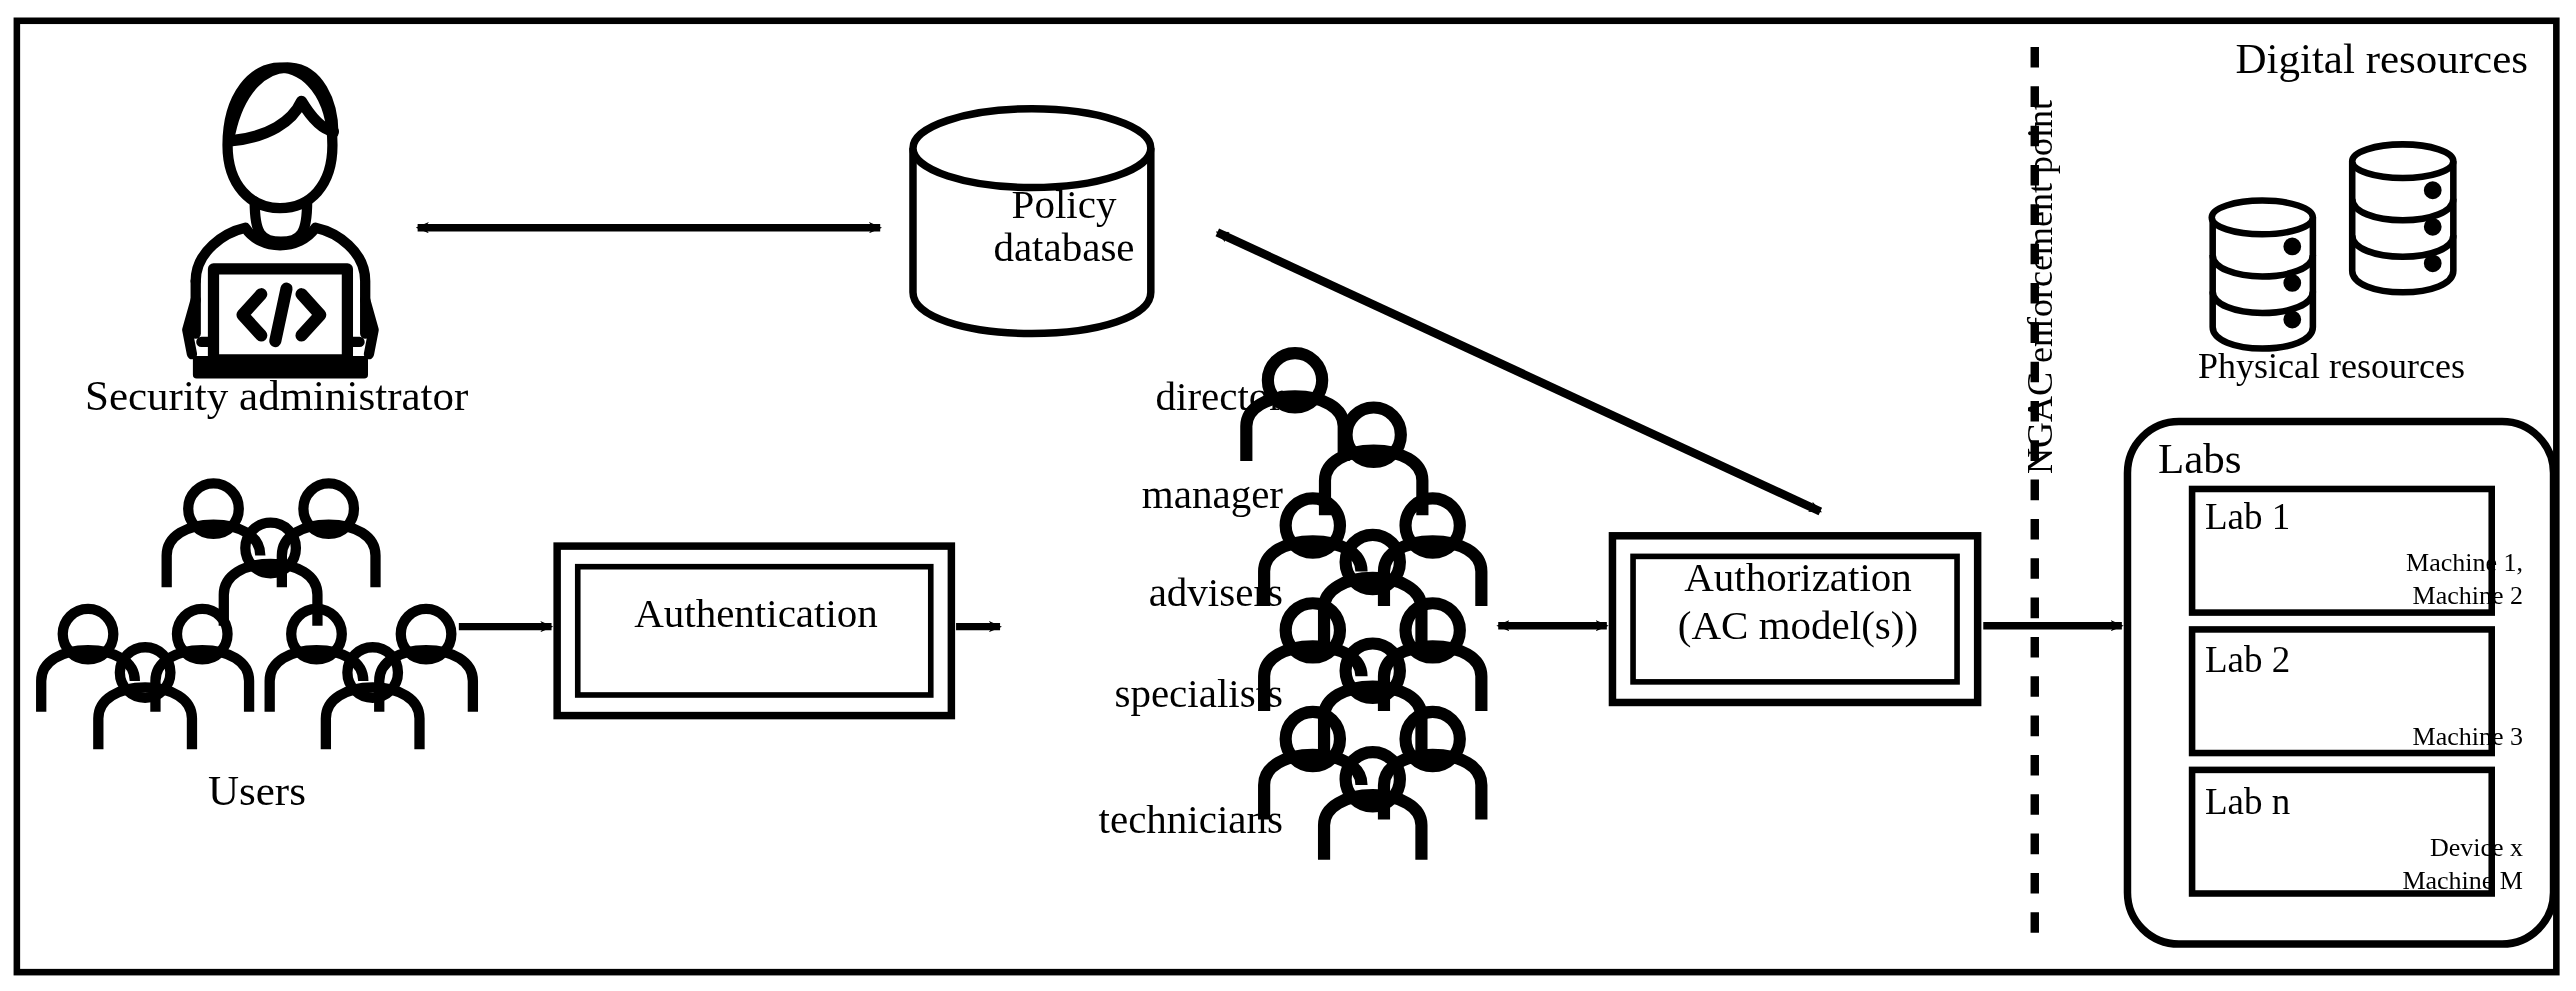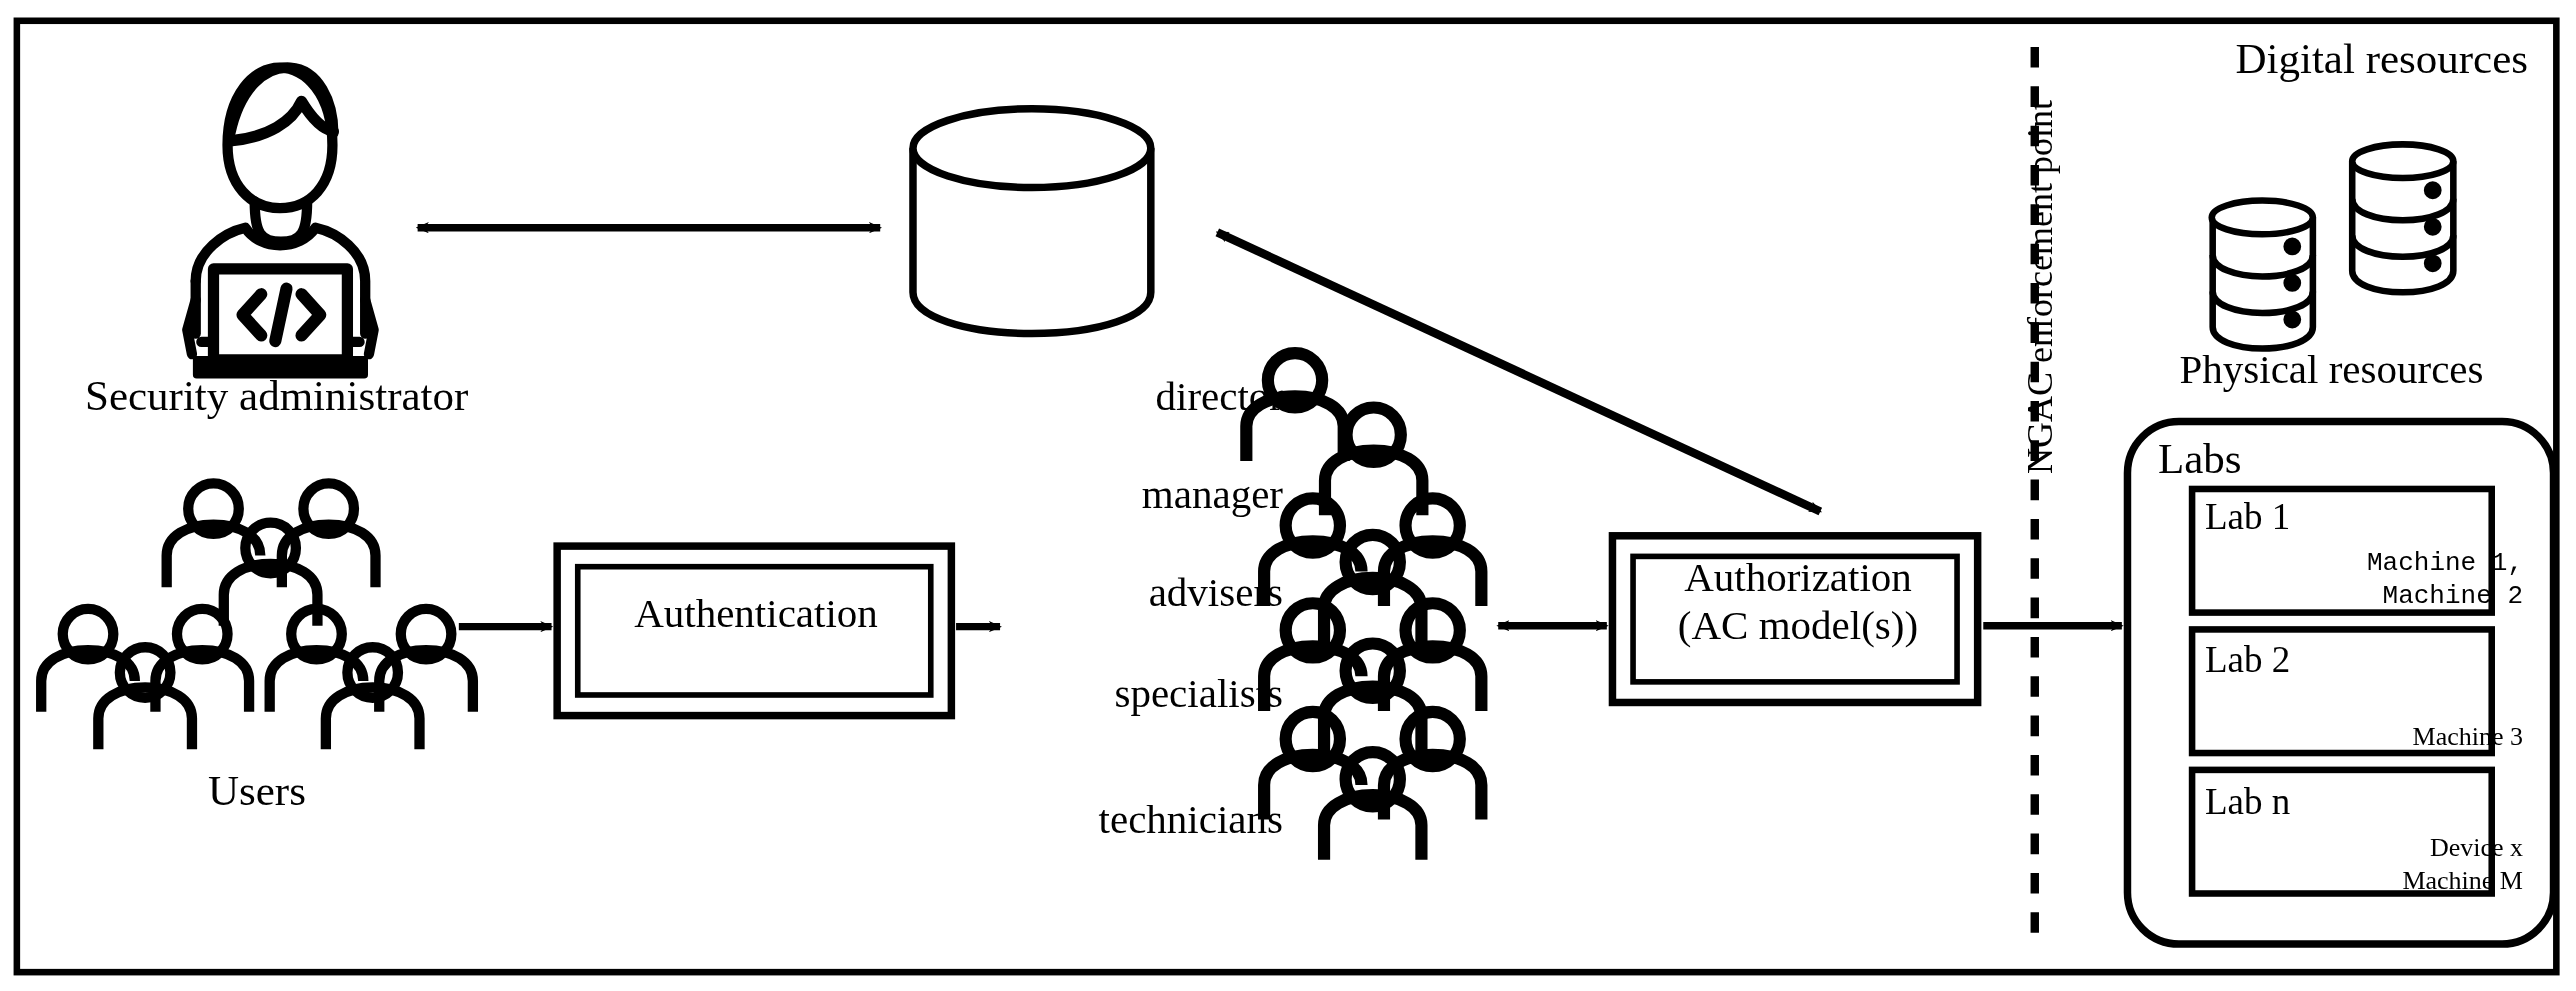--- a/index.html
+++ b/index.html
@@ -37,26 +37,26 @@
   .lbl-policy-db      { left: 961px; top: 183px; font-size: 41px; text-align: center; width: 206px; }
   .lbl-auth           { left: 578px; top: 592px;  font-size: 41px; width: 356px; text-align: center; }
   .lbl-authz          { left: 1639px; top: 554px; font-size: 41px; width: 318px; text-align: center; line-height: 1.16; }
   .role-lbl           { font-size: 41px; text-align: right; width: 272px; }
   .role-0 { left: 1011px; top: 375px; }
   .role-1 { left: 1011px; top: 473px; }
   .role-2 { left: 1011px; top: 571px; }
   .role-3 { left: 1011px; top: 672px; }
   .role-4 { left: 1011px; top: 798px; }
   .lbl-digital   { left: 2135px; top: 36px;  font-size: 43px; width: 393px; text-align: right; }
-  .lbl-physical  { left: 2135px; top: 348px; font-size: 41px; width: 393px; text-align: center; }
+  .lbl-physical  { left: 2135px; top: 348px; font-size: 36px; width: 393px; text-align: center; }
   .lbl-labs      { left: 2158px; top: 436px; font-size: 43px; }
   .lbl-lab-name  { font-size: 37px; }
   .lbl-lab-items { font-size: 26px; text-align: right; line-height: 1.25; }
   .lab1-name  { left: 2205px; top: 498px; }
-  .lab1-items { left: 2205px; top: 547px; width: 318px; font-family: Liberation Mono, monospace; }
+  .lab1-items { left: 2205px; top: 547px; width: 318px; }
   .lab2-name  { left: 2205px; top: 641px; }
   .lab2-items { left: 2205px; top: 721px; width: 318px; }
   .labn-name  { left: 2205px; top: 783px; }
   .labn-items { left: 2205px; top: 832px; width: 318px; }
   .lbl-ngac {
     position: absolute;
     left: 1983px;
     top: 26px;
     width: 449px;
     font-size: 36px;
@@ -219,20 +219,24 @@
 
     <line x1="1300" y1="248" x2="1944" y2="546" stroke="#000" stroke-width="9" marker-start="url(#arrTail)" marker-end="url(#arrHead)"></line>
 
     <line x1="2118" y1="668" x2="2266" y2="668" stroke="#000" stroke-width="8" marker-end="url(#arrHead)"></line>
   </svg>
 
   <div class="lbl lbl-security-admin">Security administrator</div>
 
   <div class="lbl lbl-users">Users</div>
 
+  <div class="lbl lbl-policy-db">
+    <div>Policy</div>
+    <div>database</div>
+  </div>
 
   <div class="lbl lbl-auth">Authentication</div>
 
   <div class="lbl role-lbl role-0">director</div>
 
   <div class="lbl lbl-authz">
     <div>Authorization</div>
     <div>(AC model(s))</div>
   </div>
   <div class="lbl role-lbl role-1">manager</div>

